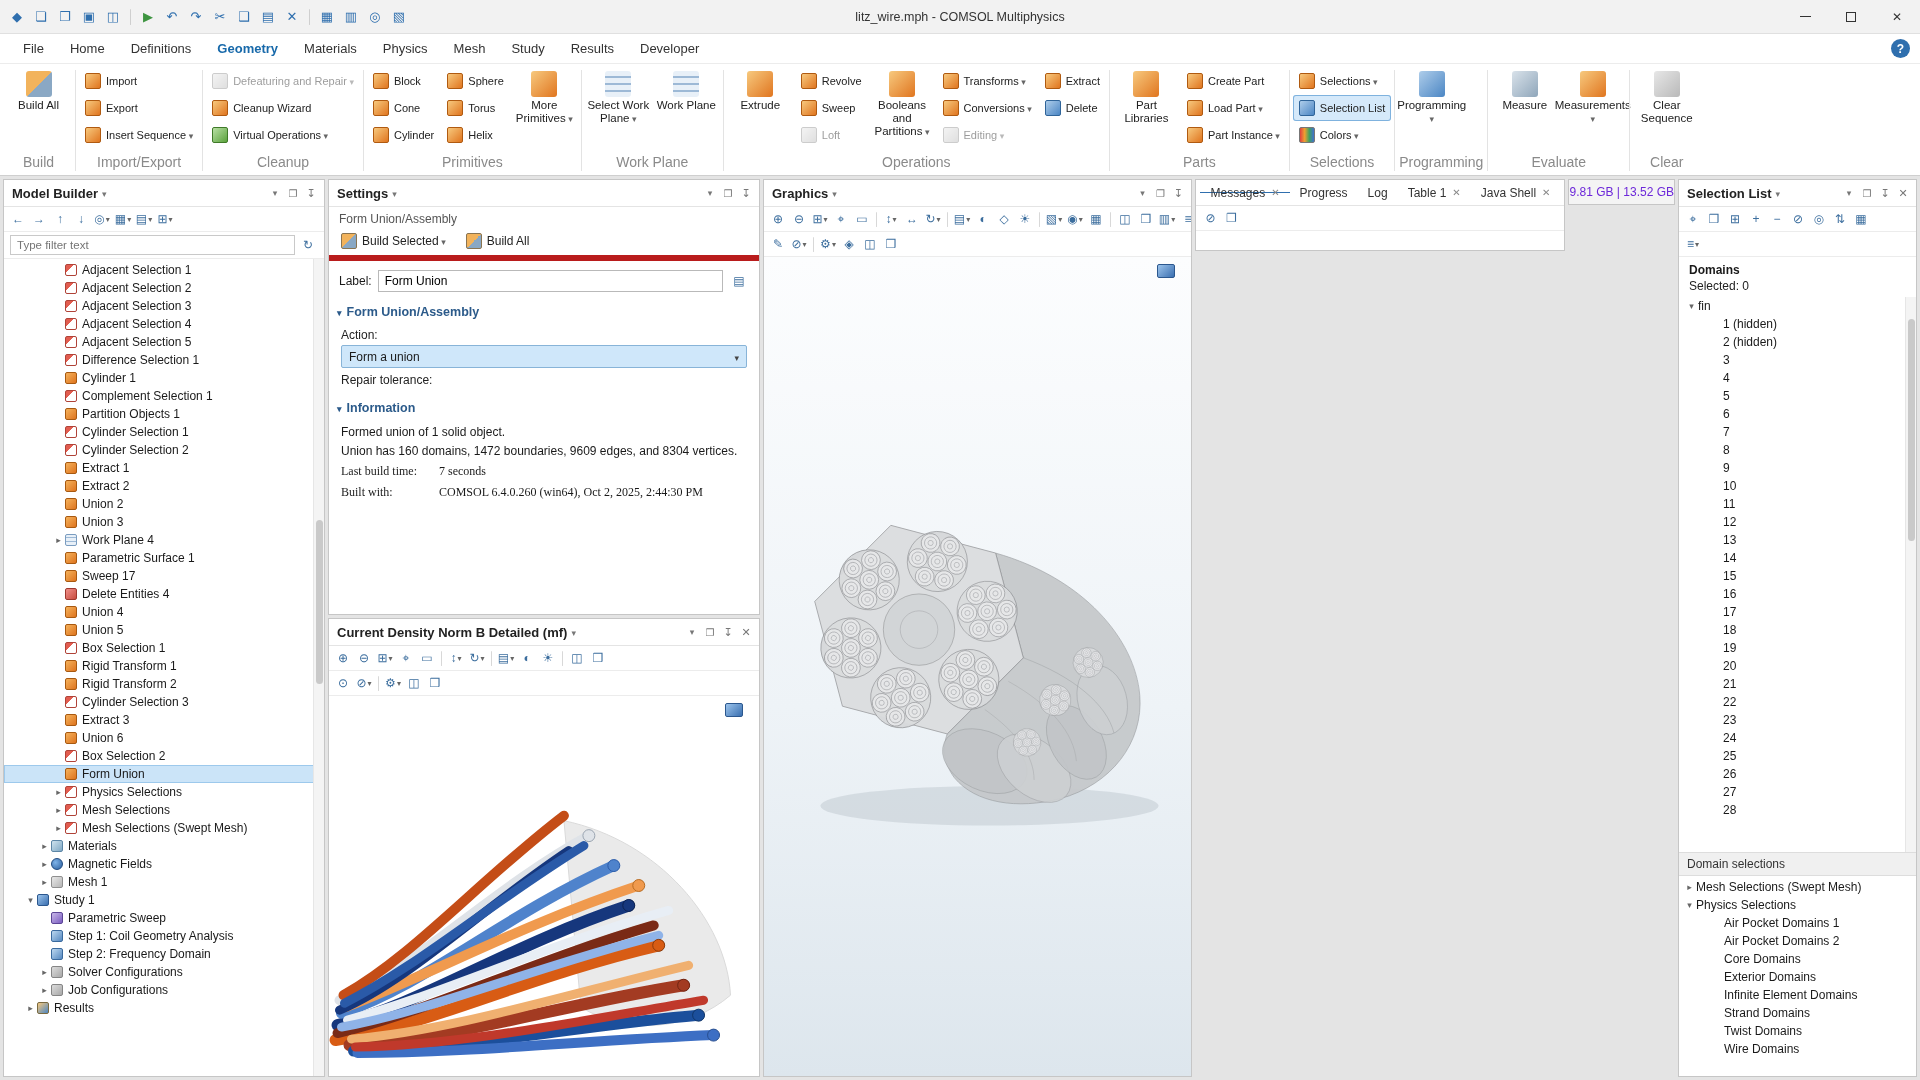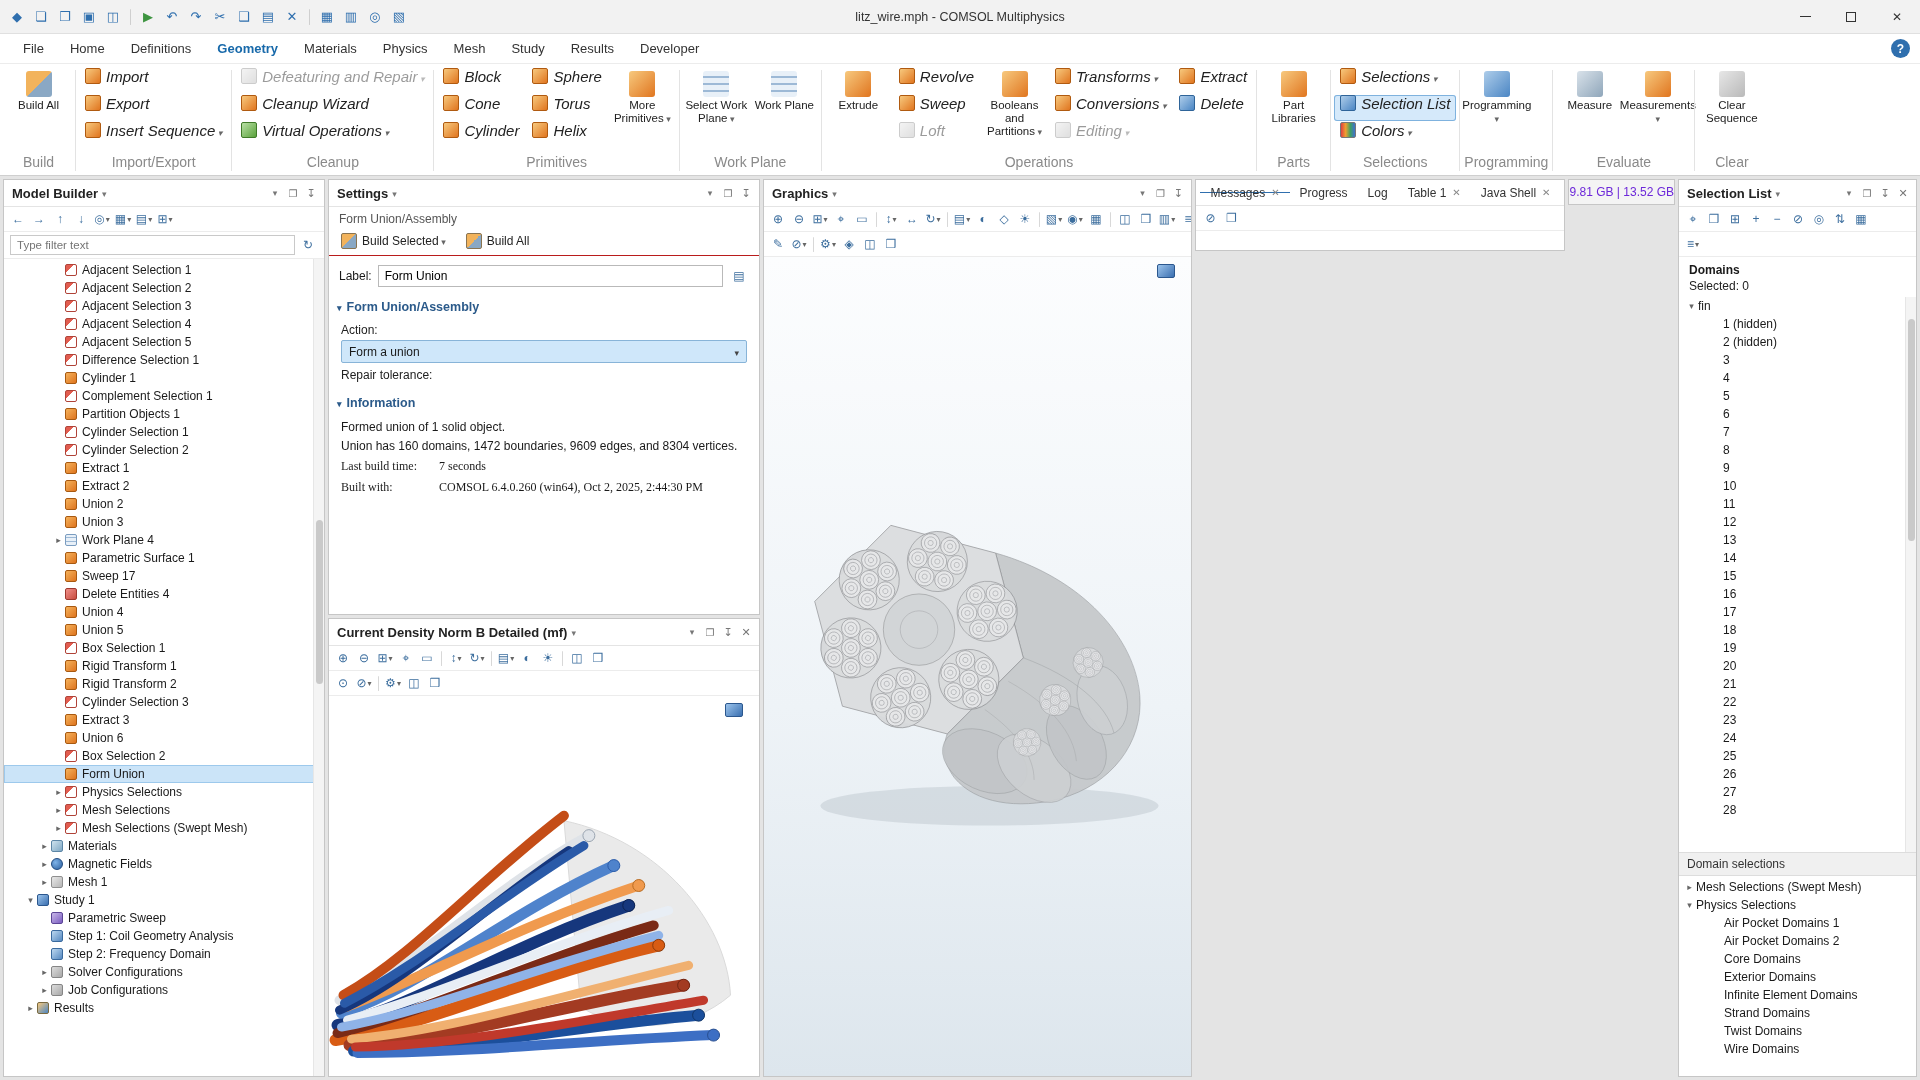--- a/index.html
+++ b/index.html
@@ -26,21 +26,21 @@
   .mtab.active { color:#1769aa; font-weight:bold; }
   .help { margin-left:auto; width:19px; height:19px; border-radius:50%; background:#2f6fae; color:#fff; display:flex; align-items:center; justify-content:center; font-weight:bold; font-size:12px; }
 
   
   .ribbon { height:112px; background:#fff; border-bottom:1px solid #cfcfcf; display:flex; align-items:stretch; padding:2px 2px 0; overflow:hidden; }
   .rgroup { display:flex; flex-direction:column; }
   .rgbody { flex:1; display:flex; align-items:stretch; gap:1px; padding:2px 3px 0; }
   .rglabel { font-size:14px; color:#8a8a8a; text-align:center; padding:1px 4px 5px; white-space:nowrap; }
   .rdiv { width:1px; background:#e3e3e3; margin:4px 0; flex:none; }
   .rstack { display:flex; flex-direction:column; gap:1px; }
-  .rb-s { display:flex; align-items:flex-start; gap:5px; height:26px; padding:0 6px; border-radius:3px; font-size:15px; color:#222; white-space:nowrap;font-style:italic; }
+  .rb-s { display:flex; align-items:center; gap:5px; height:26px; padding:0 6px; border-radius:3px; font-size:11px; color:#222; white-space:nowrap; }
   .rb-s.active { background:#d5e9fa; box-shadow:inset 0 0 0 1px #7fb2de; }
   .rb-l { width:67px; display:flex; flex-direction:column; align-items:center; gap:2px; padding:3px 1px; border-radius:3px; text-align:center; font-size:11.5px; color:#222; }
   .rb-l .rlbl { line-height:1.15; }
   .ri { width:16px; height:16px; border-radius:2px; flex:none; border:1px solid transparent; }
   .ril { width:26px; height:26px; border-radius:3px; }
   .ri-or { background:linear-gradient(135deg,#f7c97e,#e0751f); border-color:#b05a10; }
   .ri-bl { background:linear-gradient(135deg,#aecdea,#4b86c4); border-color:#2f6499; }
   .ri-gn { background:linear-gradient(135deg,#b9e0a5,#5aa23c); border-color:#3f7a28; }
   .ri-gr { background:linear-gradient(135deg,#e7e7e7,#b9b9b9); border-color:#909090; }
   .ri-bld{ background:linear-gradient(135deg,#f2b35c 50%,#8aa8c4 50%); border-color:#8a7450; }
@@ -98,21 +98,21 @@
   .ic-solver{ background:linear-gradient(135deg,#dcdcdc,#a8a8a8); border-color:#858585; }
   .ic-results{ background:linear-gradient(135deg,#f7c97e,#4b86c4); border-color:#7a6a40; }
   .ind-0 { padding-left:4px; } .ind-1 { padding-left:32px; } .ind-2 { padding-left:20px; }
   .ind-3 { padding-left:34px; } .ind-4 { padding-left:48px; }
   .vscroll { position:absolute; right:0; top:0; bottom:0; width:11px; background:#f4f4f4; border-left:1px solid #e6e6e6; }
   .vthumb { position:absolute; left:2px; width:7px; border-radius:4px; background:#c9c9c9; }
 
   
   .settings { height:436px; flex:none; }
   .subtitle { padding:5px 10px 3px; color:#555; font-size:12px; }
-  .stb { display:flex; gap:12px; padding:2px 8px 4px; border-bottom:1px solid #b91c1c; flex:none; }
+  .stb { display:flex; gap:12px; padding:2px 8px 4px; border-bottom:6px solid #b91c1c; flex:none; }
   .field-row { display:flex; align-items:center; gap:6px; padding:9px 10px 6px; flex:none; }
   .txt { flex:1; height:22px; border:1px solid #b9b9b9; padding:0 6px; font:12px "Liberation Sans",sans-serif; }
   .lbl-icn::before { content:"▤"; }
   .sect { display:flex; align-items:center; gap:5px; padding:7px 8px 4px; color:#2b5a8a; font-weight:bold; font-size:12.5px; flex:none; }
   .schev::before { content:"▾"; font-size:9px; }
   .fblock { padding:0 12px 4px; flex:none; }
   .cap { margin:5px 0 3px; color:#222; }
   .combo { height:23px; border:1px solid #88b4d8; background:#cfe7fa; display:flex; align-items:center; justify-content:space-between; padding:0 7px; border-radius:2px; }
   .combo.lite { background:#e9f3fb; border-color:#a8c8e0; }
   .car::before { content:"▾"; font-size:9px; color:#444; }
@@ -362,20 +362,34 @@
     <div class="rglabel">Operations</div>
   </div>
   <div class="rdiv"></div>
 
   <div class="rgroup">
     <div class="rgbody">
       <div class="rb-l">
           <span class="ril ri-or"></span>
           <span class="rlbl">Part Libraries</span>
         </div>
+      <div class="rstack">
+        <div class="rb-s">
+            <span class="ri ri-or"></span>
+            <span>Create Part</span>
+          </div>
+        <div class="rb-s">
+            <span class="ri ri-or"></span>
+            <span class="dd">Load Part</span>
+          </div>
+        <div class="rb-s">
+            <span class="ri ri-or"></span>
+            <span class="dd">Part Instance</span>
+          </div>
+      </div>
     </div>
     <div class="rglabel">Parts</div>
   </div>
   <div class="rdiv"></div>
 
   <div class="rgroup">
     <div class="rgbody">
       <div class="rstack">
         <div class="rb-s">
             <span class="ri ri-or"></span>

